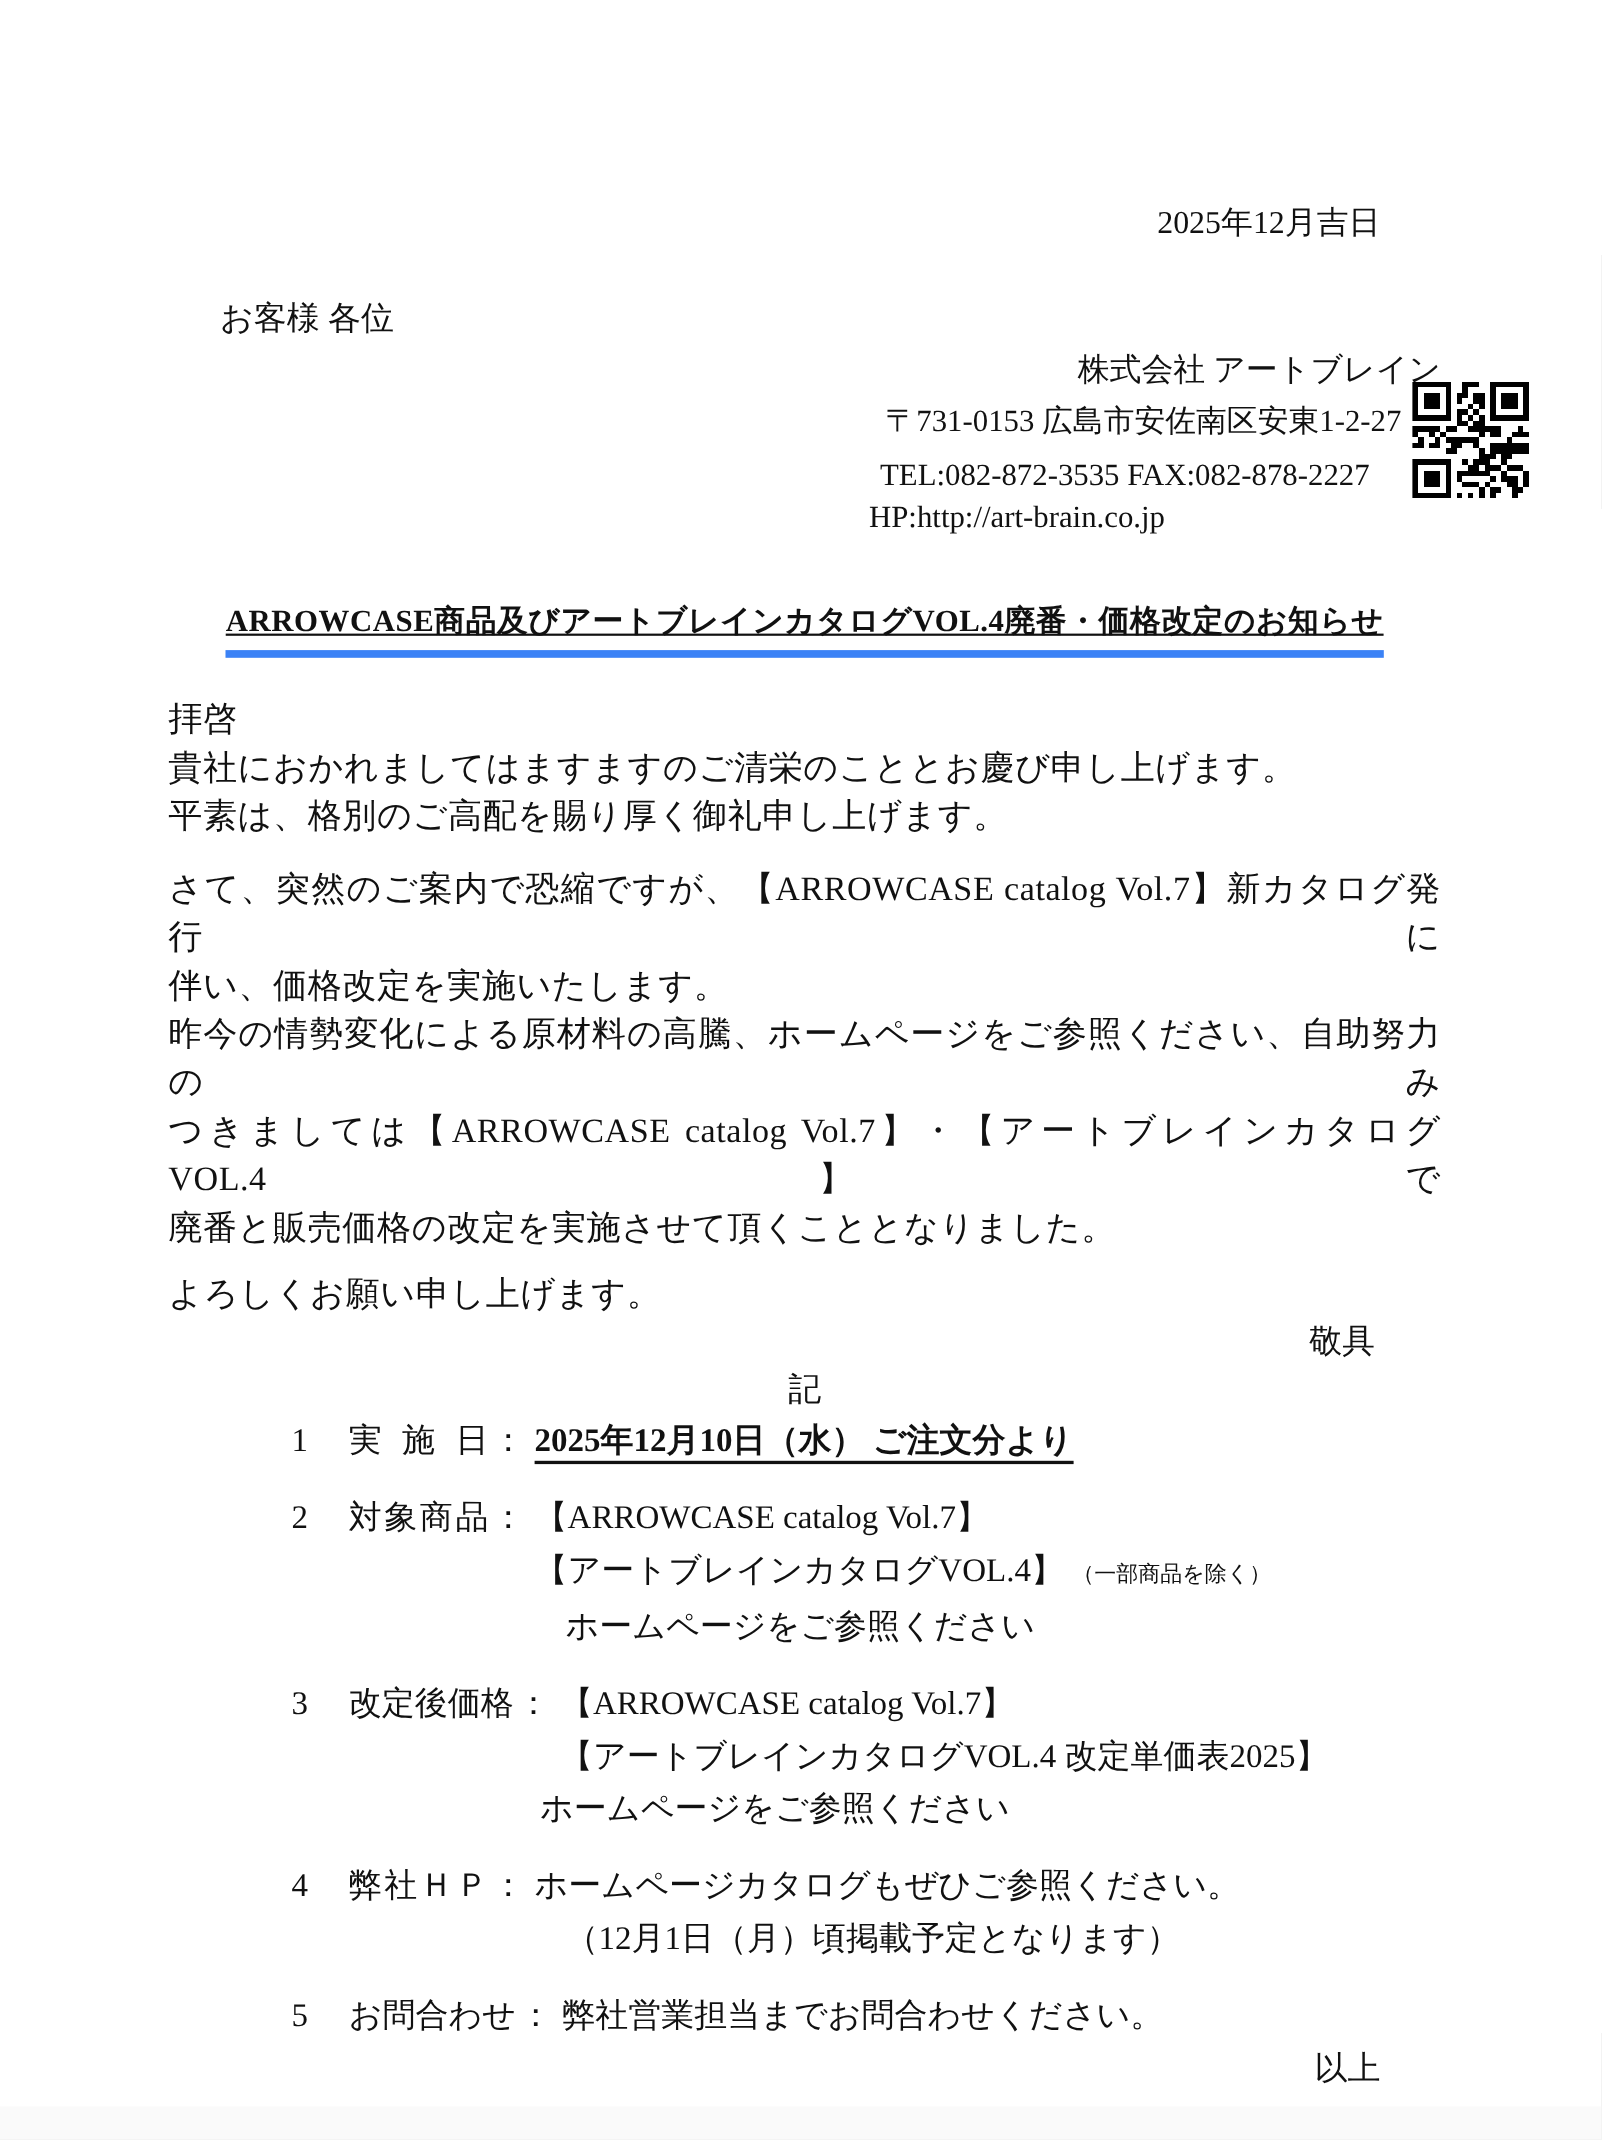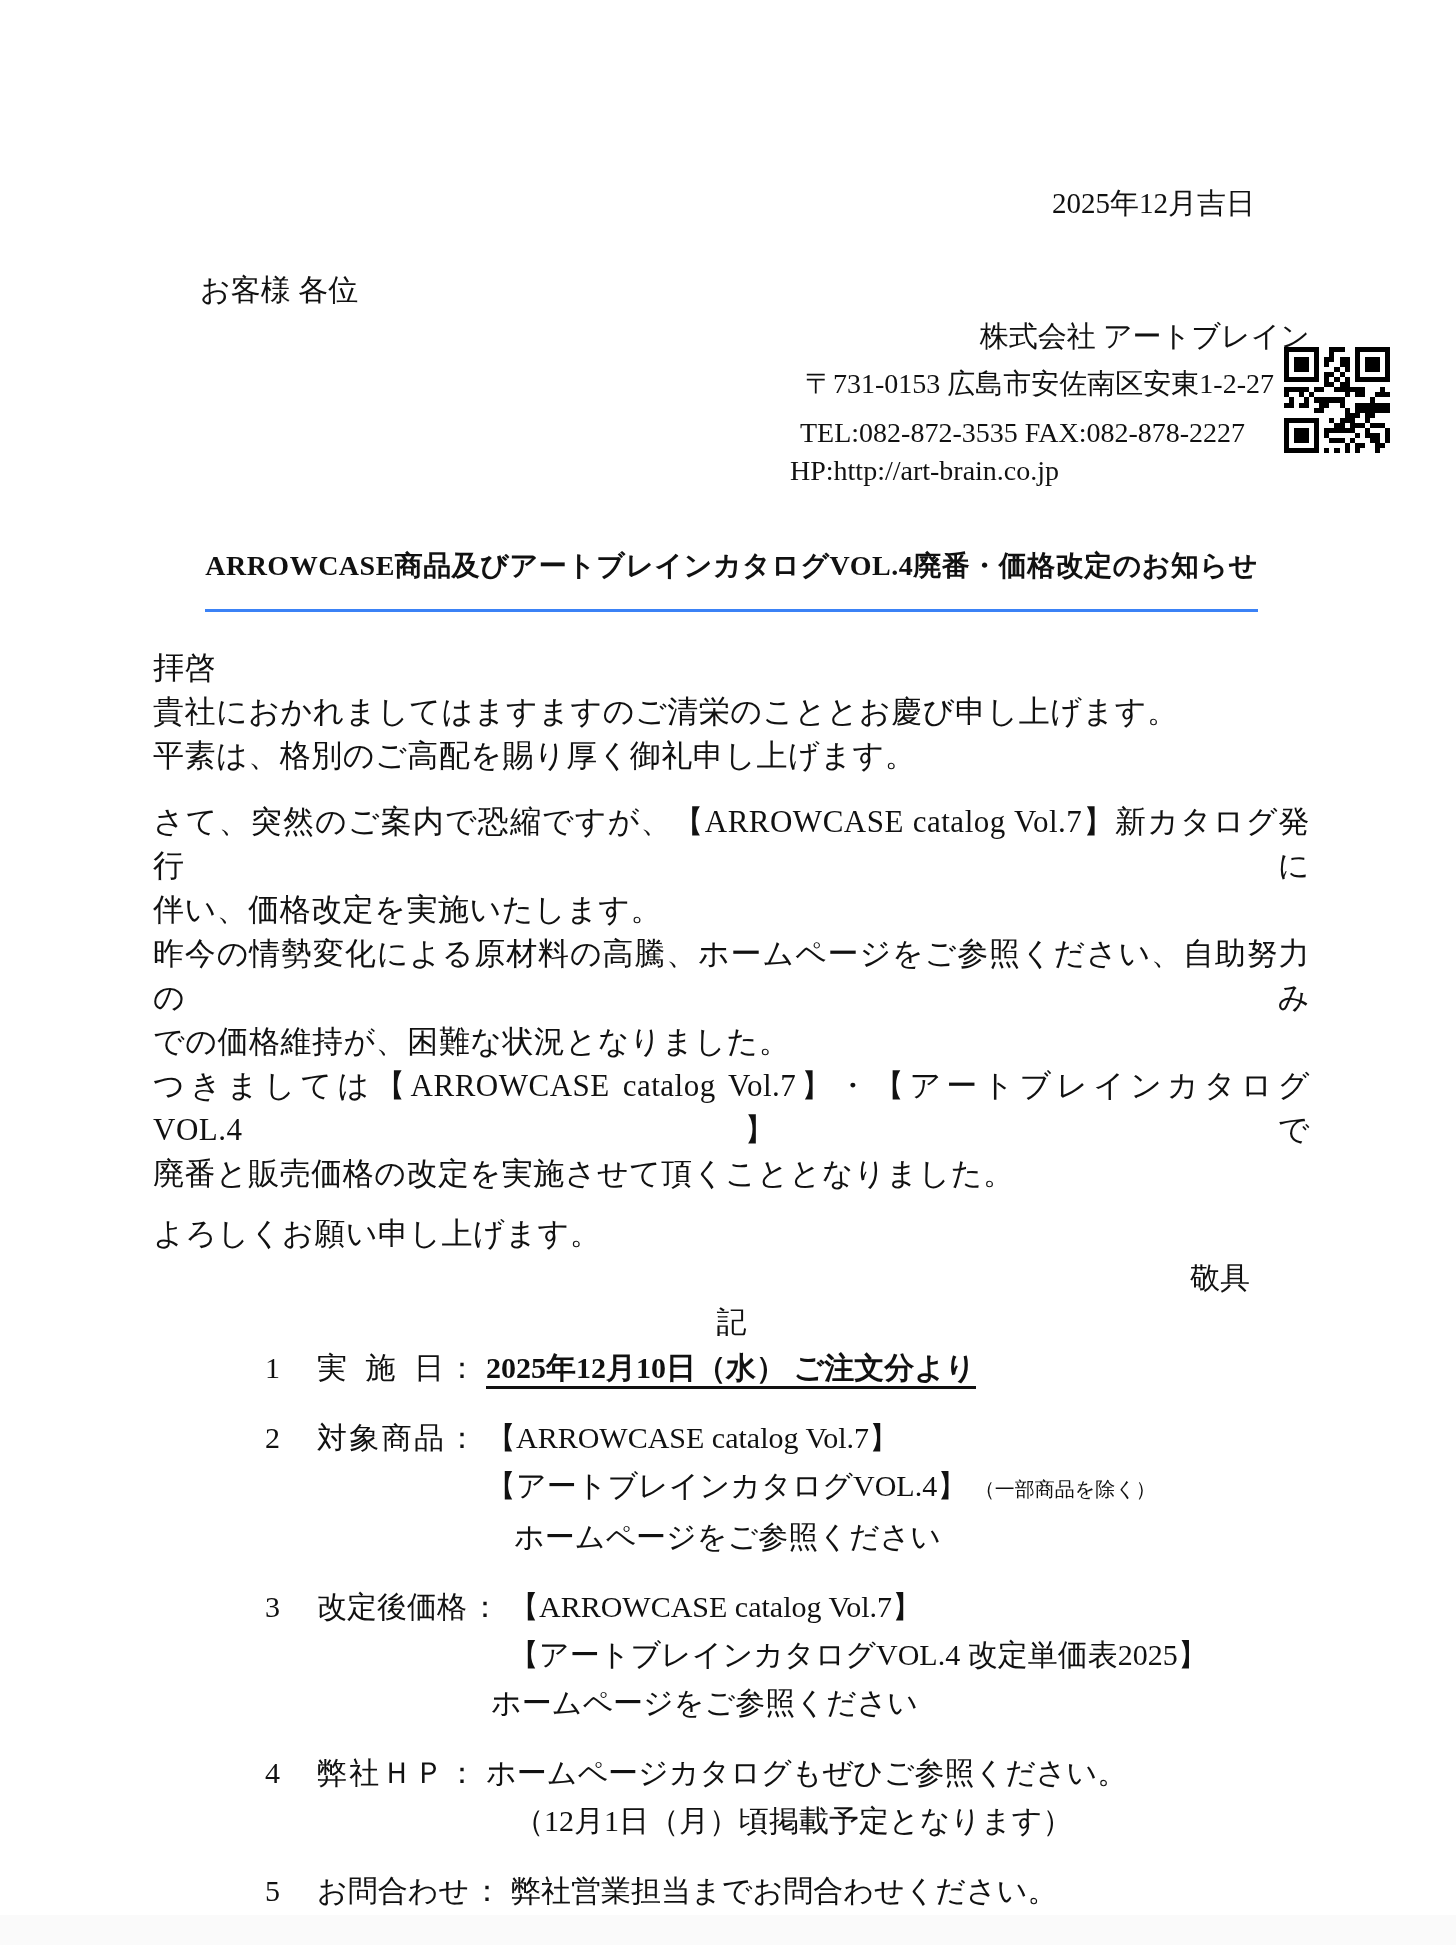--- a/index.html
+++ b/index.html
@@ -34,23 +34,24 @@
   .sender .telfax{font-size:28px;line-height:30px;margin:18px 0 0 25px;}
   .sender .homepage{font-size:28px;line-height:30px;margin:8px 0 0 15px;}
   .title-wrap{
     text-align:center;
     margin-top:60px;
     line-height:40px;
   }
   .title-text{
     font-size:28px;font-weight:bold;
     letter-spacing:0.5px;
-    border-bottom:3px solid #3b82f6;
-    padding-bottom:23px;
+    border-bottom:7px solid #3b82f6;
+    padding-bottom:5px;
     display:inline-block;
+    text-decoration:underline;
   }
   .body-text{font-size:31px;line-height:44px;letter-spacing:0.5px;}
   .greeting{margin-top:34px;}
   .para2{margin-top:22px;}
   .para3{margin-top:16px;}
   .jline{text-align:justify;text-align-last:justify;}
   .closing{
     text-align:right;
     margin-right:60px;
     font-size:30px;line-height:44px;
@@ -126,21 +127,20 @@
 
     <div class="body-text">
       <div>貴社におかれましてはますますのご清栄のこととお慶び申し上げます。</div>
       <div>平素は、格別のご高配を賜り厚く御礼申し上げます。</div>
     </div>
 
     <div class="body-text para2">
       <div class="jline">さて、突然のご案内で恐縮ですが、【ARROWCASE catalog Vol.7】新カタログ発行に</div>
       <div>伴い、価格改定を実施いたします。</div>
       <div class="jline">昨今の情勢変化による原材料の高騰、ホームページをご参照ください、自助努力のみ</div>
-      <div>での価格維持が、困難な状況となりました。</div>
       <div class="jline">つきましては【ARROWCASE catalog Vol.7】・【アートブレインカタログVOL.4】で</div>
       <div>廃番と販売価格の改定を実施させて頂くこととなりました。</div>
     </div>
 
     <div class="body-text para3">
       <div>よろしくお願い申し上げます。</div>
     </div>
 
     <div class="closing">敬具</div>
 

